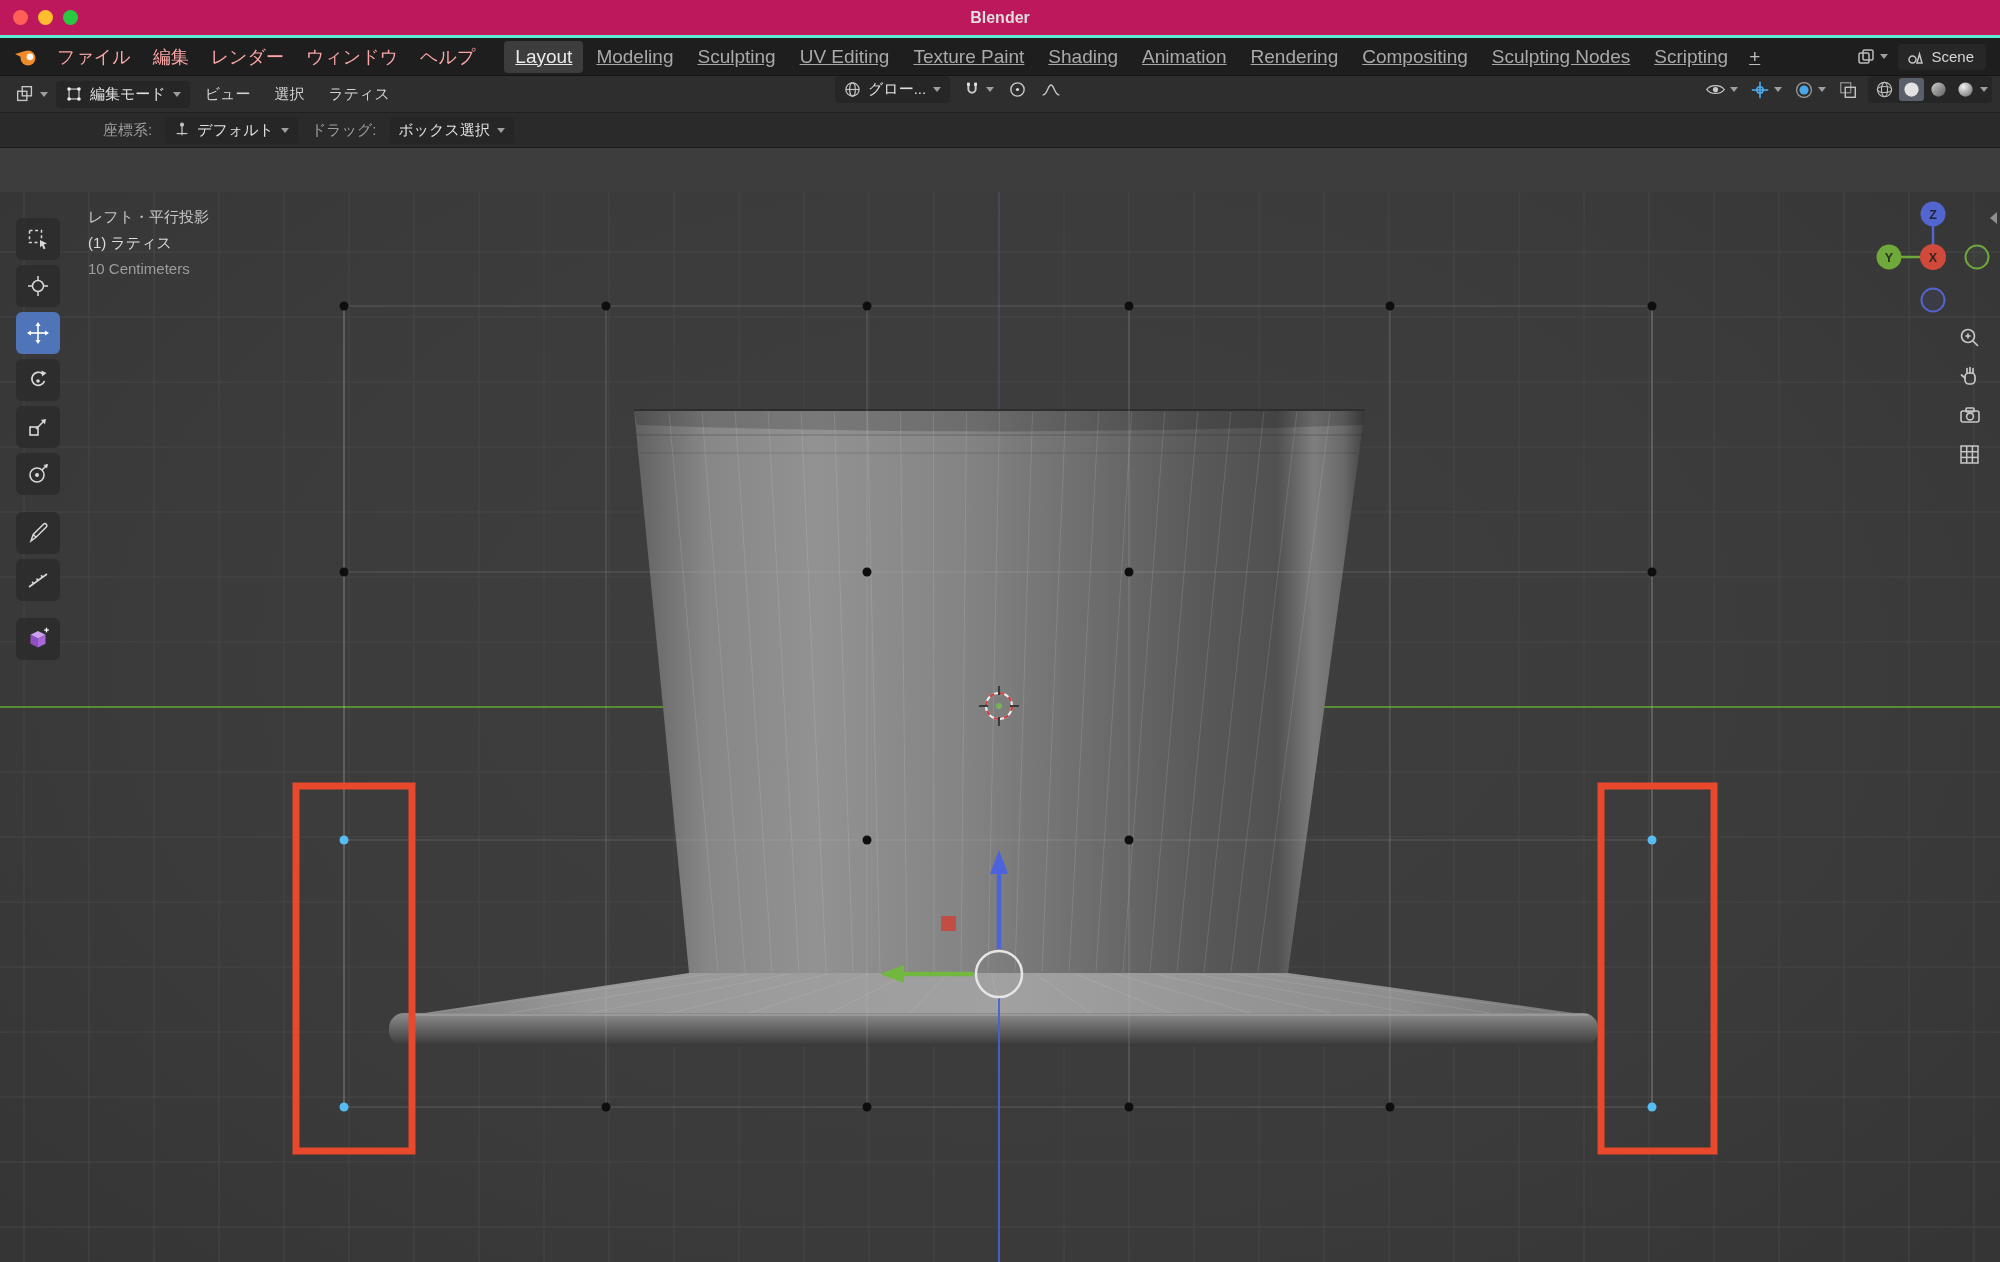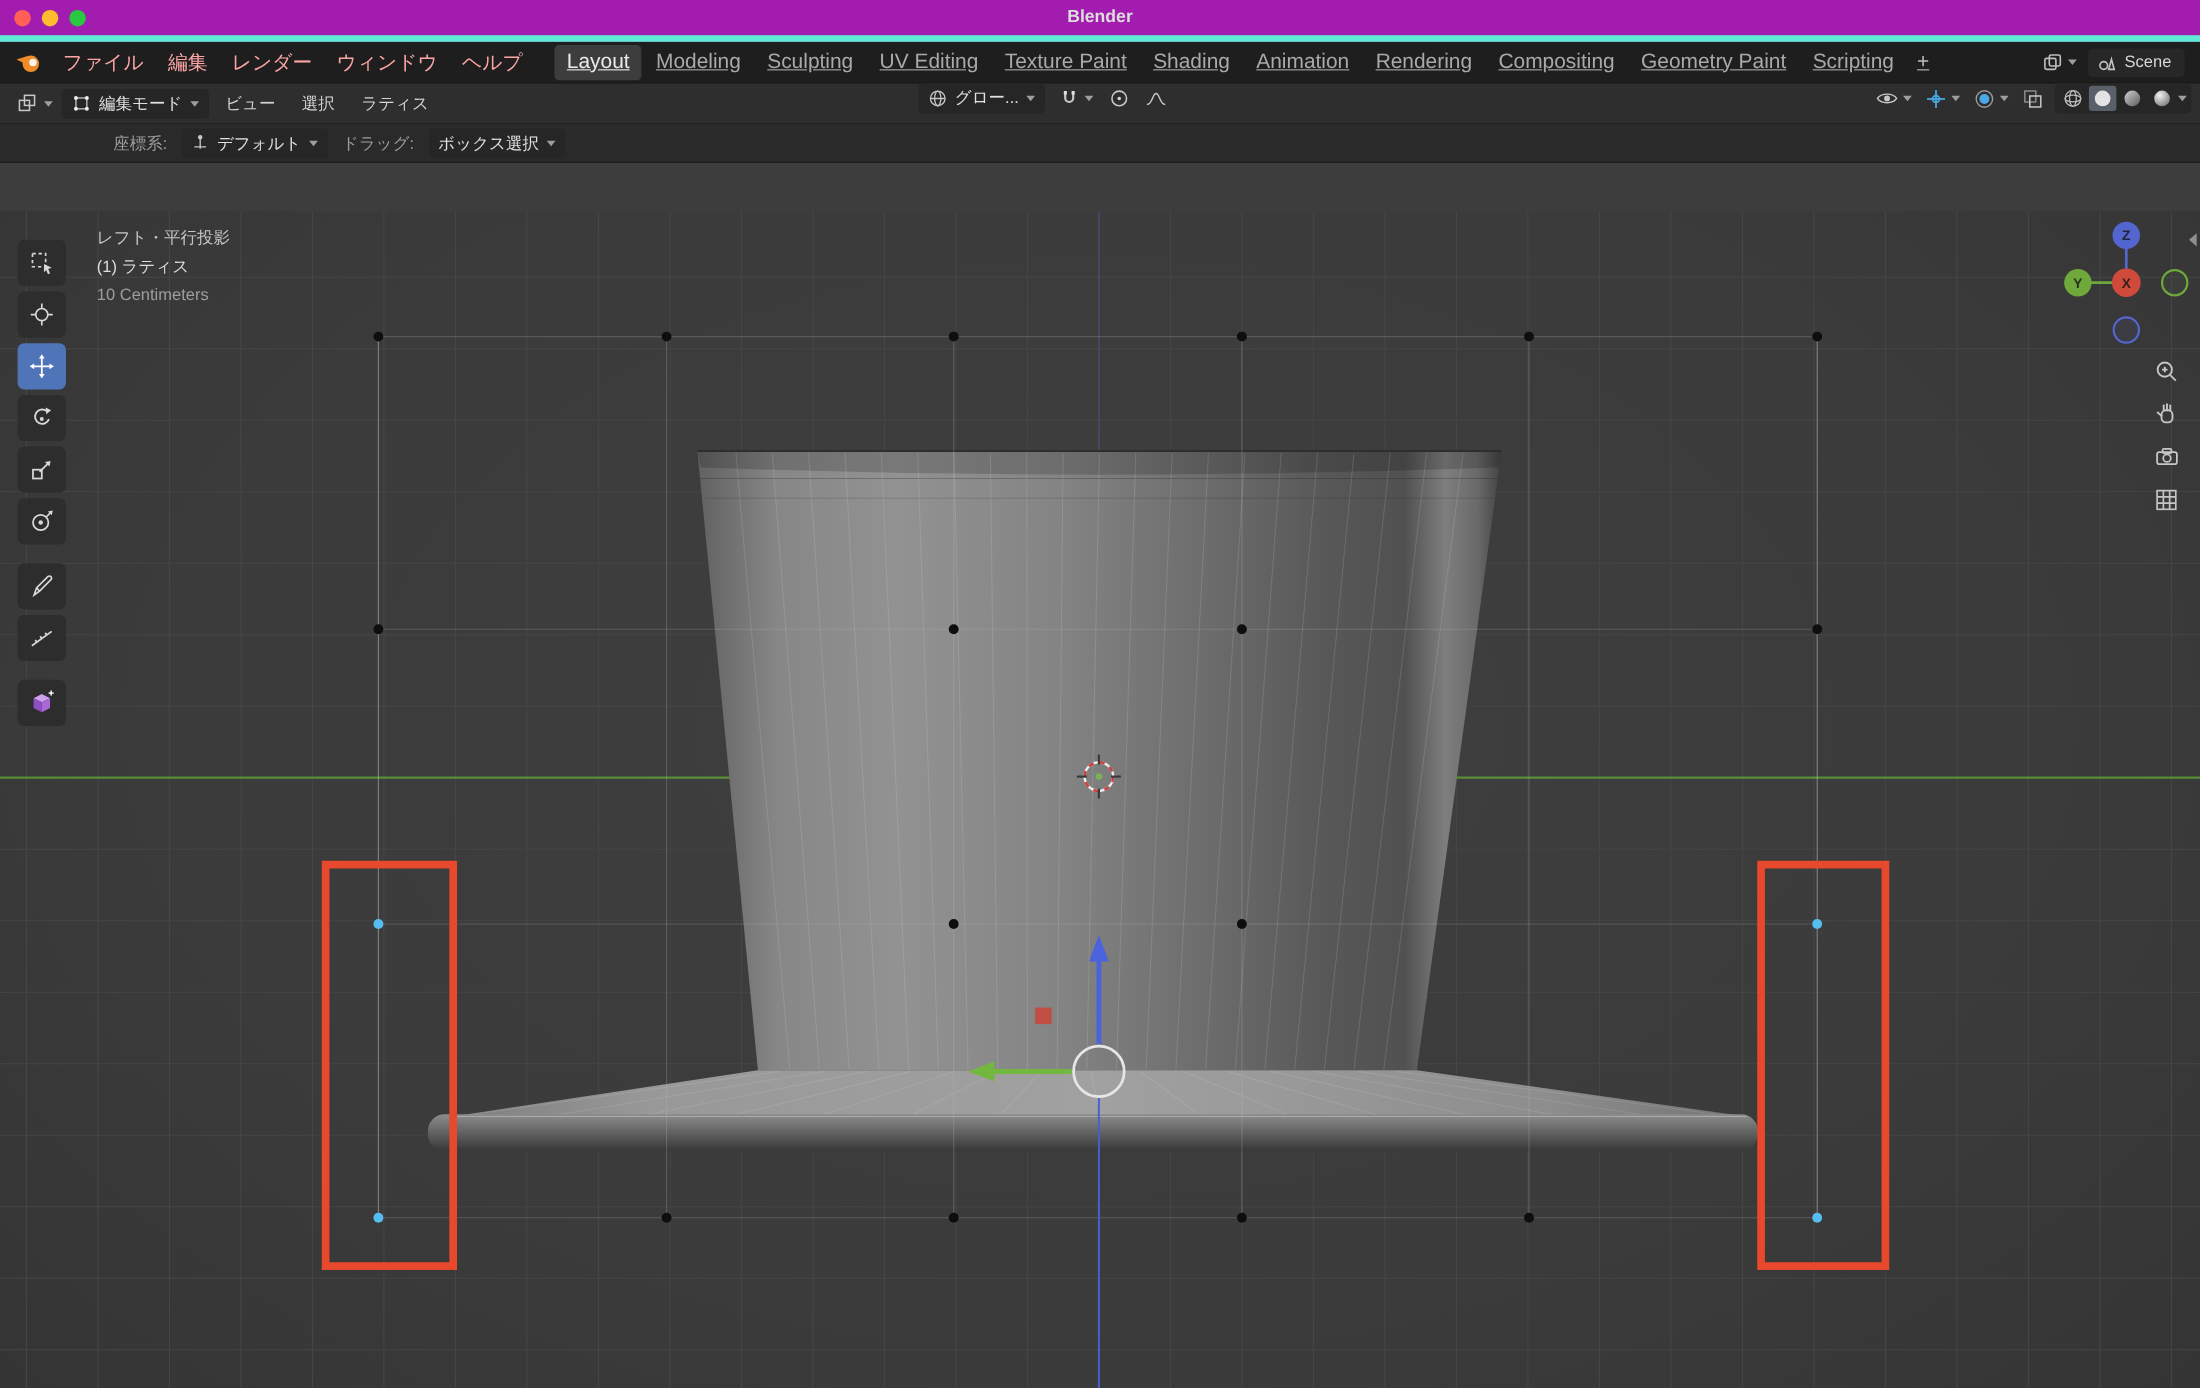--- a/index.html
+++ b/index.html
@@ -4,21 +4,21 @@
 <style>
   * { box-sizing: border-box; }
   html,body { margin:0; padding:0; }
   body {
     width:2000px; height:1262px; overflow:hidden;
     background:#3d3d3d;
     font-family:"Liberation Sans","DejaVu Sans",sans-serif;
     user-select:none;
   }
   
-  .titlebar { height:38px; background:#a21caf; border-bottom:6px solid #5eead4;
+  .titlebar { height:38px; background:#be185d; border-bottom:3px solid #5eead4;
     display:flex; align-items:center; position:relative; }
   .traffic { display:flex; gap:10px; padding-left:13px; z-index:2; }
   .tl { width:15px; height:15px; border-radius:50%; display:inline-block; }
   .tl.red{background:#ff5f57}.tl.yellow{background:#febc2e}.tl.green{background:#28c840}
   .win-title { position:absolute; left:0; right:0; text-align:center; color:#dedede;
     font-weight:bold; font-size:16px; }
   
   .topbar { height:38px; background:#1e1e1e; display:flex; align-items:center;
     padding:0 14px; border-bottom:1px solid #141414; }
   .logo { display:flex; align-items:center; margin-right:8px; }
@@ -98,21 +98,21 @@
   <div class="workspaces">
     <span class="ws active">Layout</span>
     <span class="ws">Modeling</span>
     <span class="ws">Sculpting</span>
     <span class="ws">UV Editing</span>
     <span class="ws">Texture Paint</span>
     <span class="ws">Shading</span>
     <span class="ws">Animation</span>
     <span class="ws">Rendering</span>
     <span class="ws">Compositing</span>
-    <span class="ws">Geometry Paint</span>
+    <span class="ws">Sculpting Nodes</span>
     <span class="ws">Scripting</span>
     <span class="ws add">+</span>
   </div>
   <div class="scene-group">
     <span class="icon-btn">
       <svg width="20" height="20" viewBox="0 0 20 20" fill="none" stroke="#bdbdbd" stroke-width="1.5">
         <rect x="3" y="6" width="10" height="10" rx="1.5"></rect>
         <rect x="7" y="3" width="10" height="10" rx="1.5"></rect>
       </svg>
       <span class="chev"></span>

